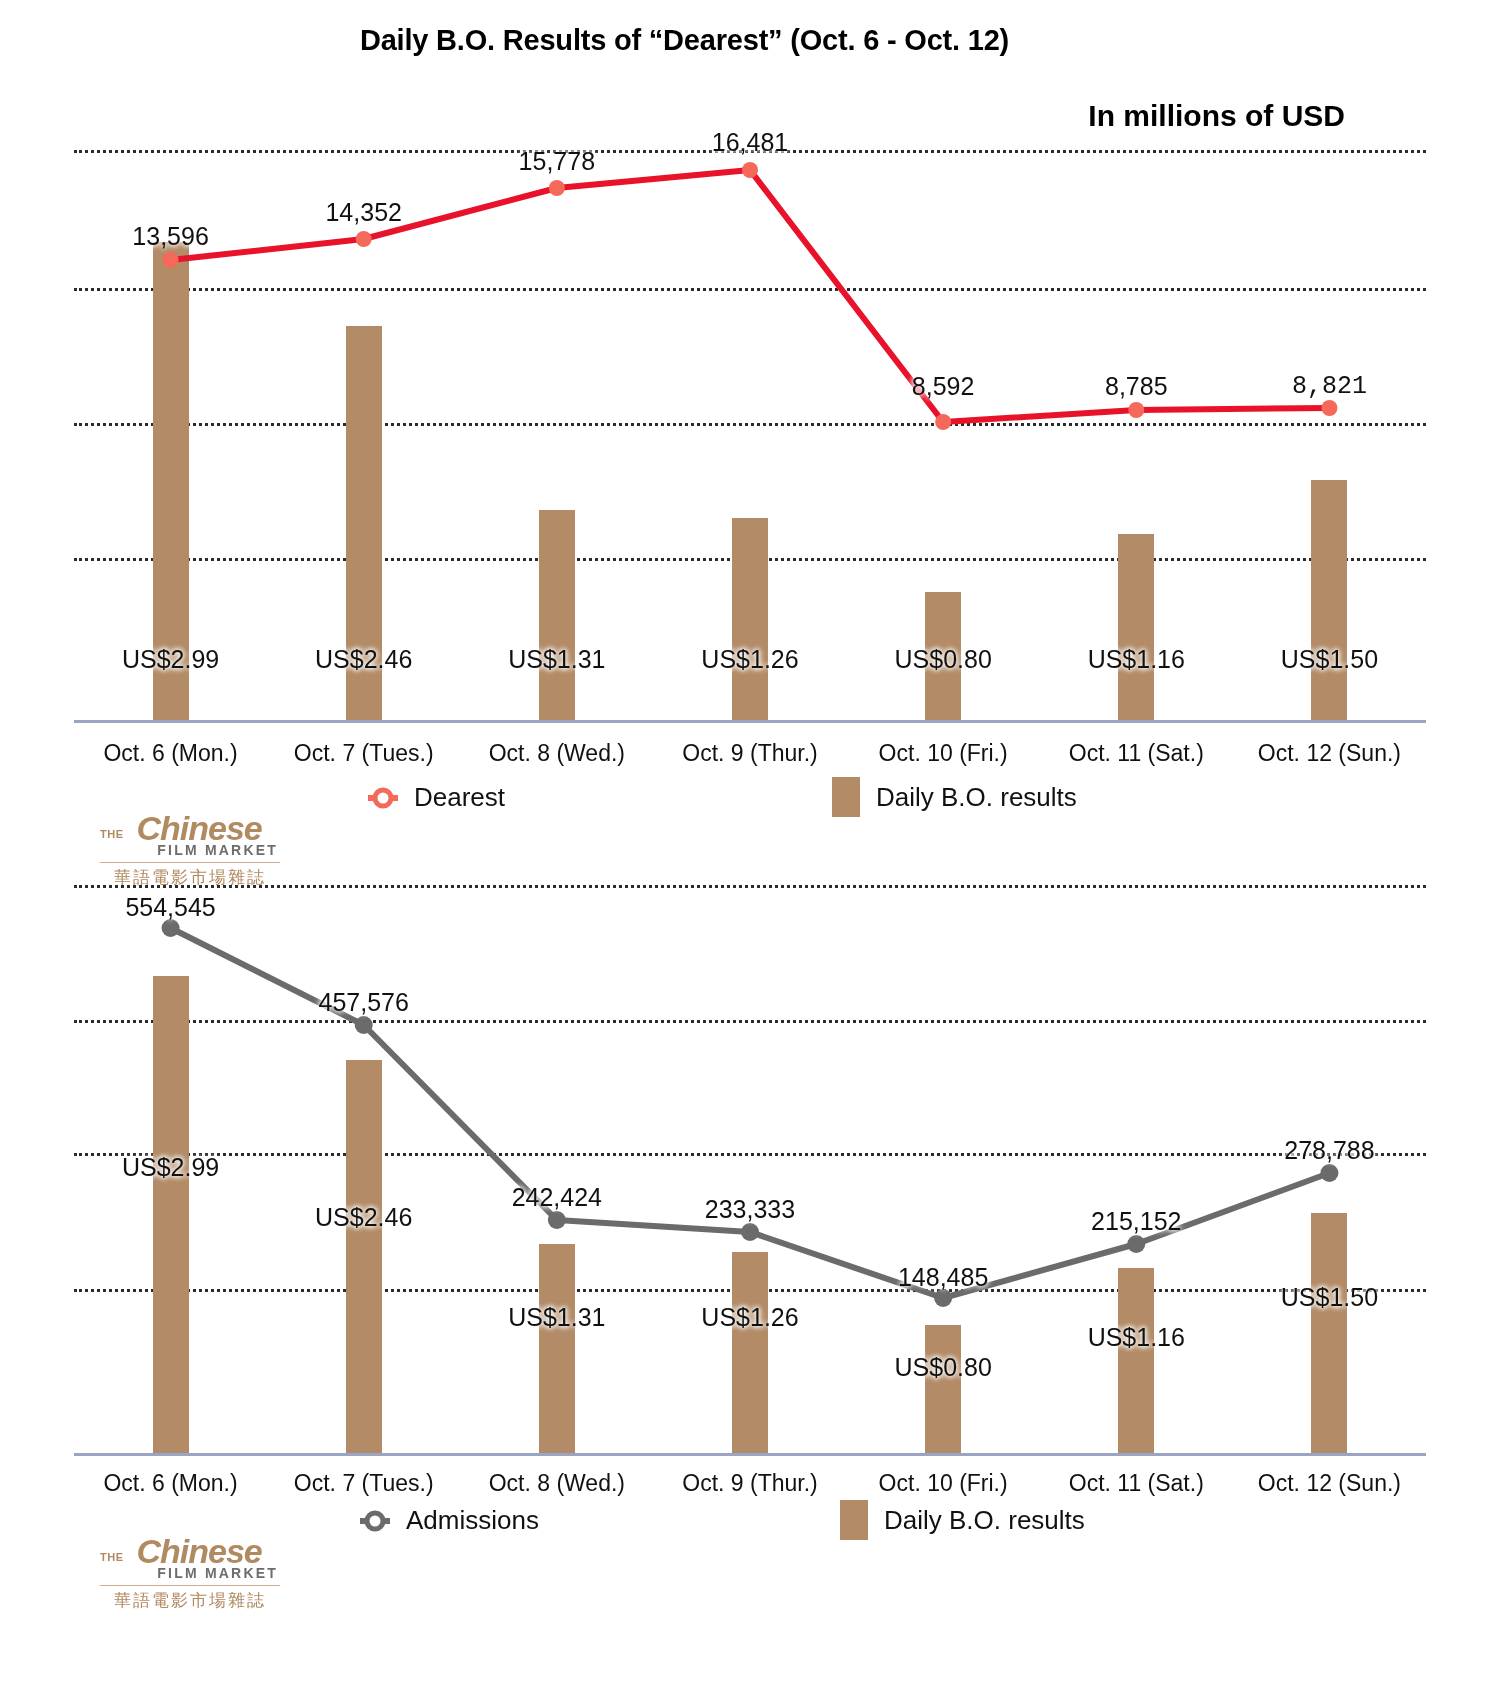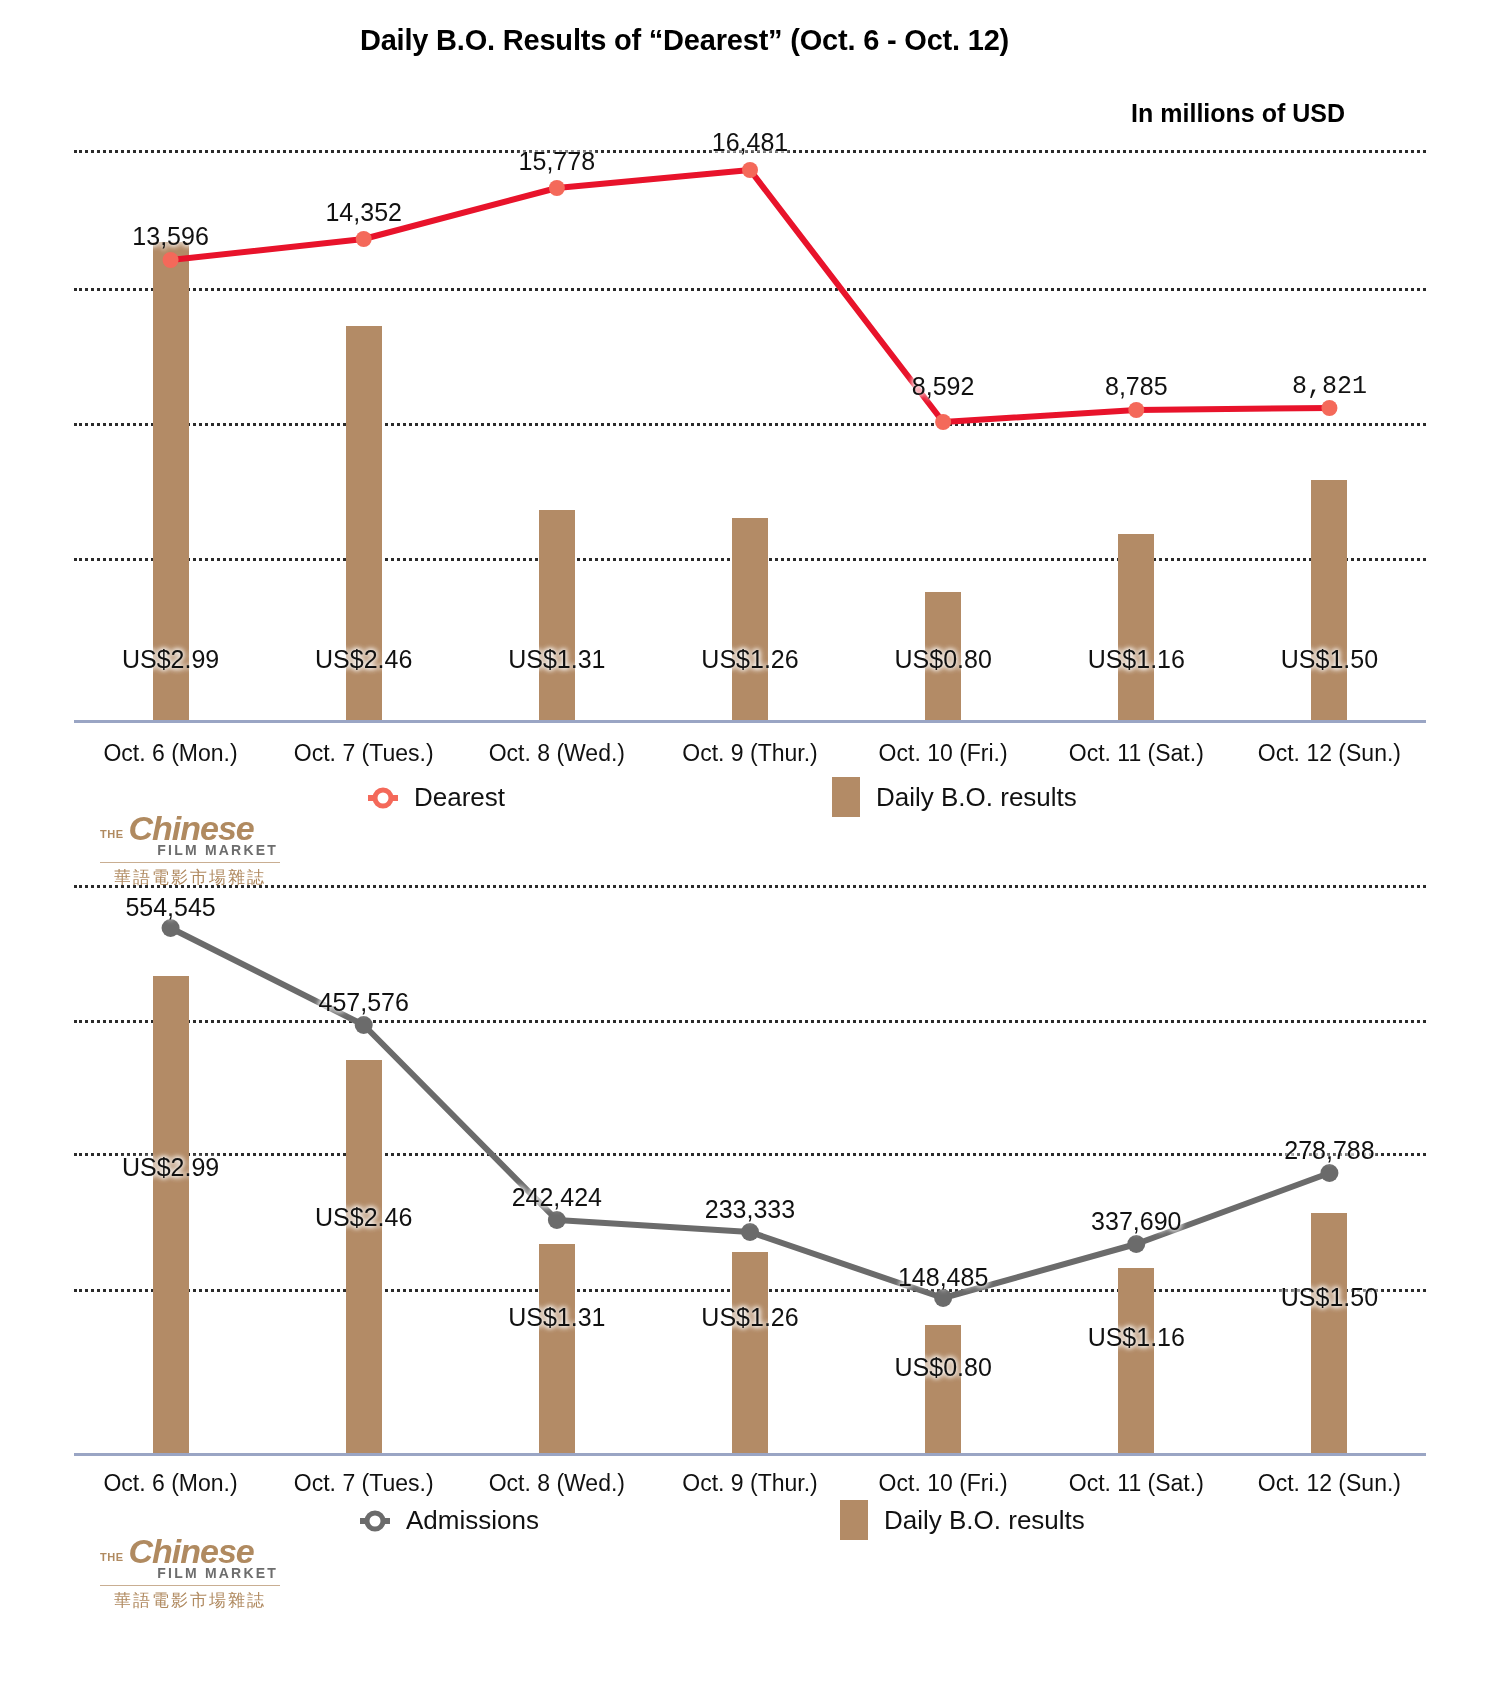--- a/index.html
+++ b/index.html
@@ -14,21 +14,21 @@
 
   .chart-title {
     position: absolute; top: 24px; left: 0; width: 1369px;
     text-align: center;
     font-size: 29px; font-weight: bold; letter-spacing: -0.2px;
     color: #000;
   }
 
   .subtitle {
     position: absolute; top: 99px; right: 155px;
-    font-size: 25px; font-weight: bold; color: #000;
+    font-size: 30px; font-weight: bold; color: #000;
   }
 
   
   .panel { position: absolute; left: 0; width: 1500px; }
   .plot {
     position: absolute; left: 74px; right: 74px;
     border-bottom: 3px solid #9aa5c4;
   }
   .gridline {
     position: absolute; left: 0; right: 0; height: 0;
@@ -60,21 +60,21 @@
 
   
   .logo { position: absolute; width: 180px; }
   .logo-row1 { display: flex; align-items: flex-end; gap: 5px; }
   .logo-the {
     font-size: 11px; font-weight: bold; color: #b08a60;
     letter-spacing: 0.5px; padding-bottom: 4px;
   }
   .logo-chinese {
     font-size: 34px; font-weight: bold; font-style: italic;
-    color: #b08a60; line-height: 0.95; letter-spacing: -1px;
+    color: #b08a60; line-height: 0.95; letter-spacing: -1px; margin-left: 8px;
   }
   .logo-fm {
     font-size: 14px; font-weight: bold; color: #6d6d6d;
     letter-spacing: 2.2px; text-align: right;
     margin-top: -2px; padding-right: 2px;
   }
   .logo-rule { height: 1px; background: #c9ae92; margin: 4px 0 3px 0; }
   .logo-cn {
     font-size: 17px; color: #b08a60; letter-spacing: 2px;
     text-align: center; font-family: "DejaVu Sans", sans-serif;
@@ -194,21 +194,21 @@
           <circle cx="676" cy="347" r="9" fill="#6b6b6b"></circle>
           <circle cx="869.1428571428571" cy="413" r="9" fill="#6b6b6b"></circle>
           <circle cx="1062.2857142857142" cy="359" r="9" fill="#6b6b6b"></circle>
           <circle cx="1255.4285714285713" cy="288" r="9" fill="#6b6b6b"></circle>
         </svg>
         <div class="pt-label" style="left: 96.5714px; top: 8px;">554,545</div>
         <div class="pt-label" style="left: 289.714px; top: 103px;">457,576</div>
         <div class="pt-label" style="left: 482.857px; top: 298px;">242,424</div>
         <div class="pt-label" style="left: 676px; top: 310px;">233,333</div>
         <div class="pt-label" style="left: 869.143px; top: 378px;">148,485</div>
-        <div class="pt-label" style="left: 1062.29px; top: 322px;">337,690</div>
+        <div class="pt-label" style="left: 1062.29px; top: 322px;">215,152</div>
         <div class="pt-label" style="left: 1255.43px; top: 251px;">278,788</div>
       </div>
   </div>
   <div class="panel" id="xaxis-bot" style="top:1470px; height:40px;">
       <div class="xlabel" style="left: 170.571px; top: 0px;">Oct. 6 (Mon.)</div>
       <div class="xlabel" style="left: 363.714px; top: 0px;">Oct. 7 (Tues.)</div>
       <div class="xlabel" style="left: 556.857px; top: 0px;">Oct. 8 (Wed.)</div>
       <div class="xlabel" style="left: 750px; top: 0px;">Oct. 9 (Thur.)</div>
       <div class="xlabel" style="left: 943.143px; top: 0px;">Oct. 10 (Fri.)</div>
       <div class="xlabel" style="left: 1136.29px; top: 0px;">Oct. 11 (Sat.)</div>

